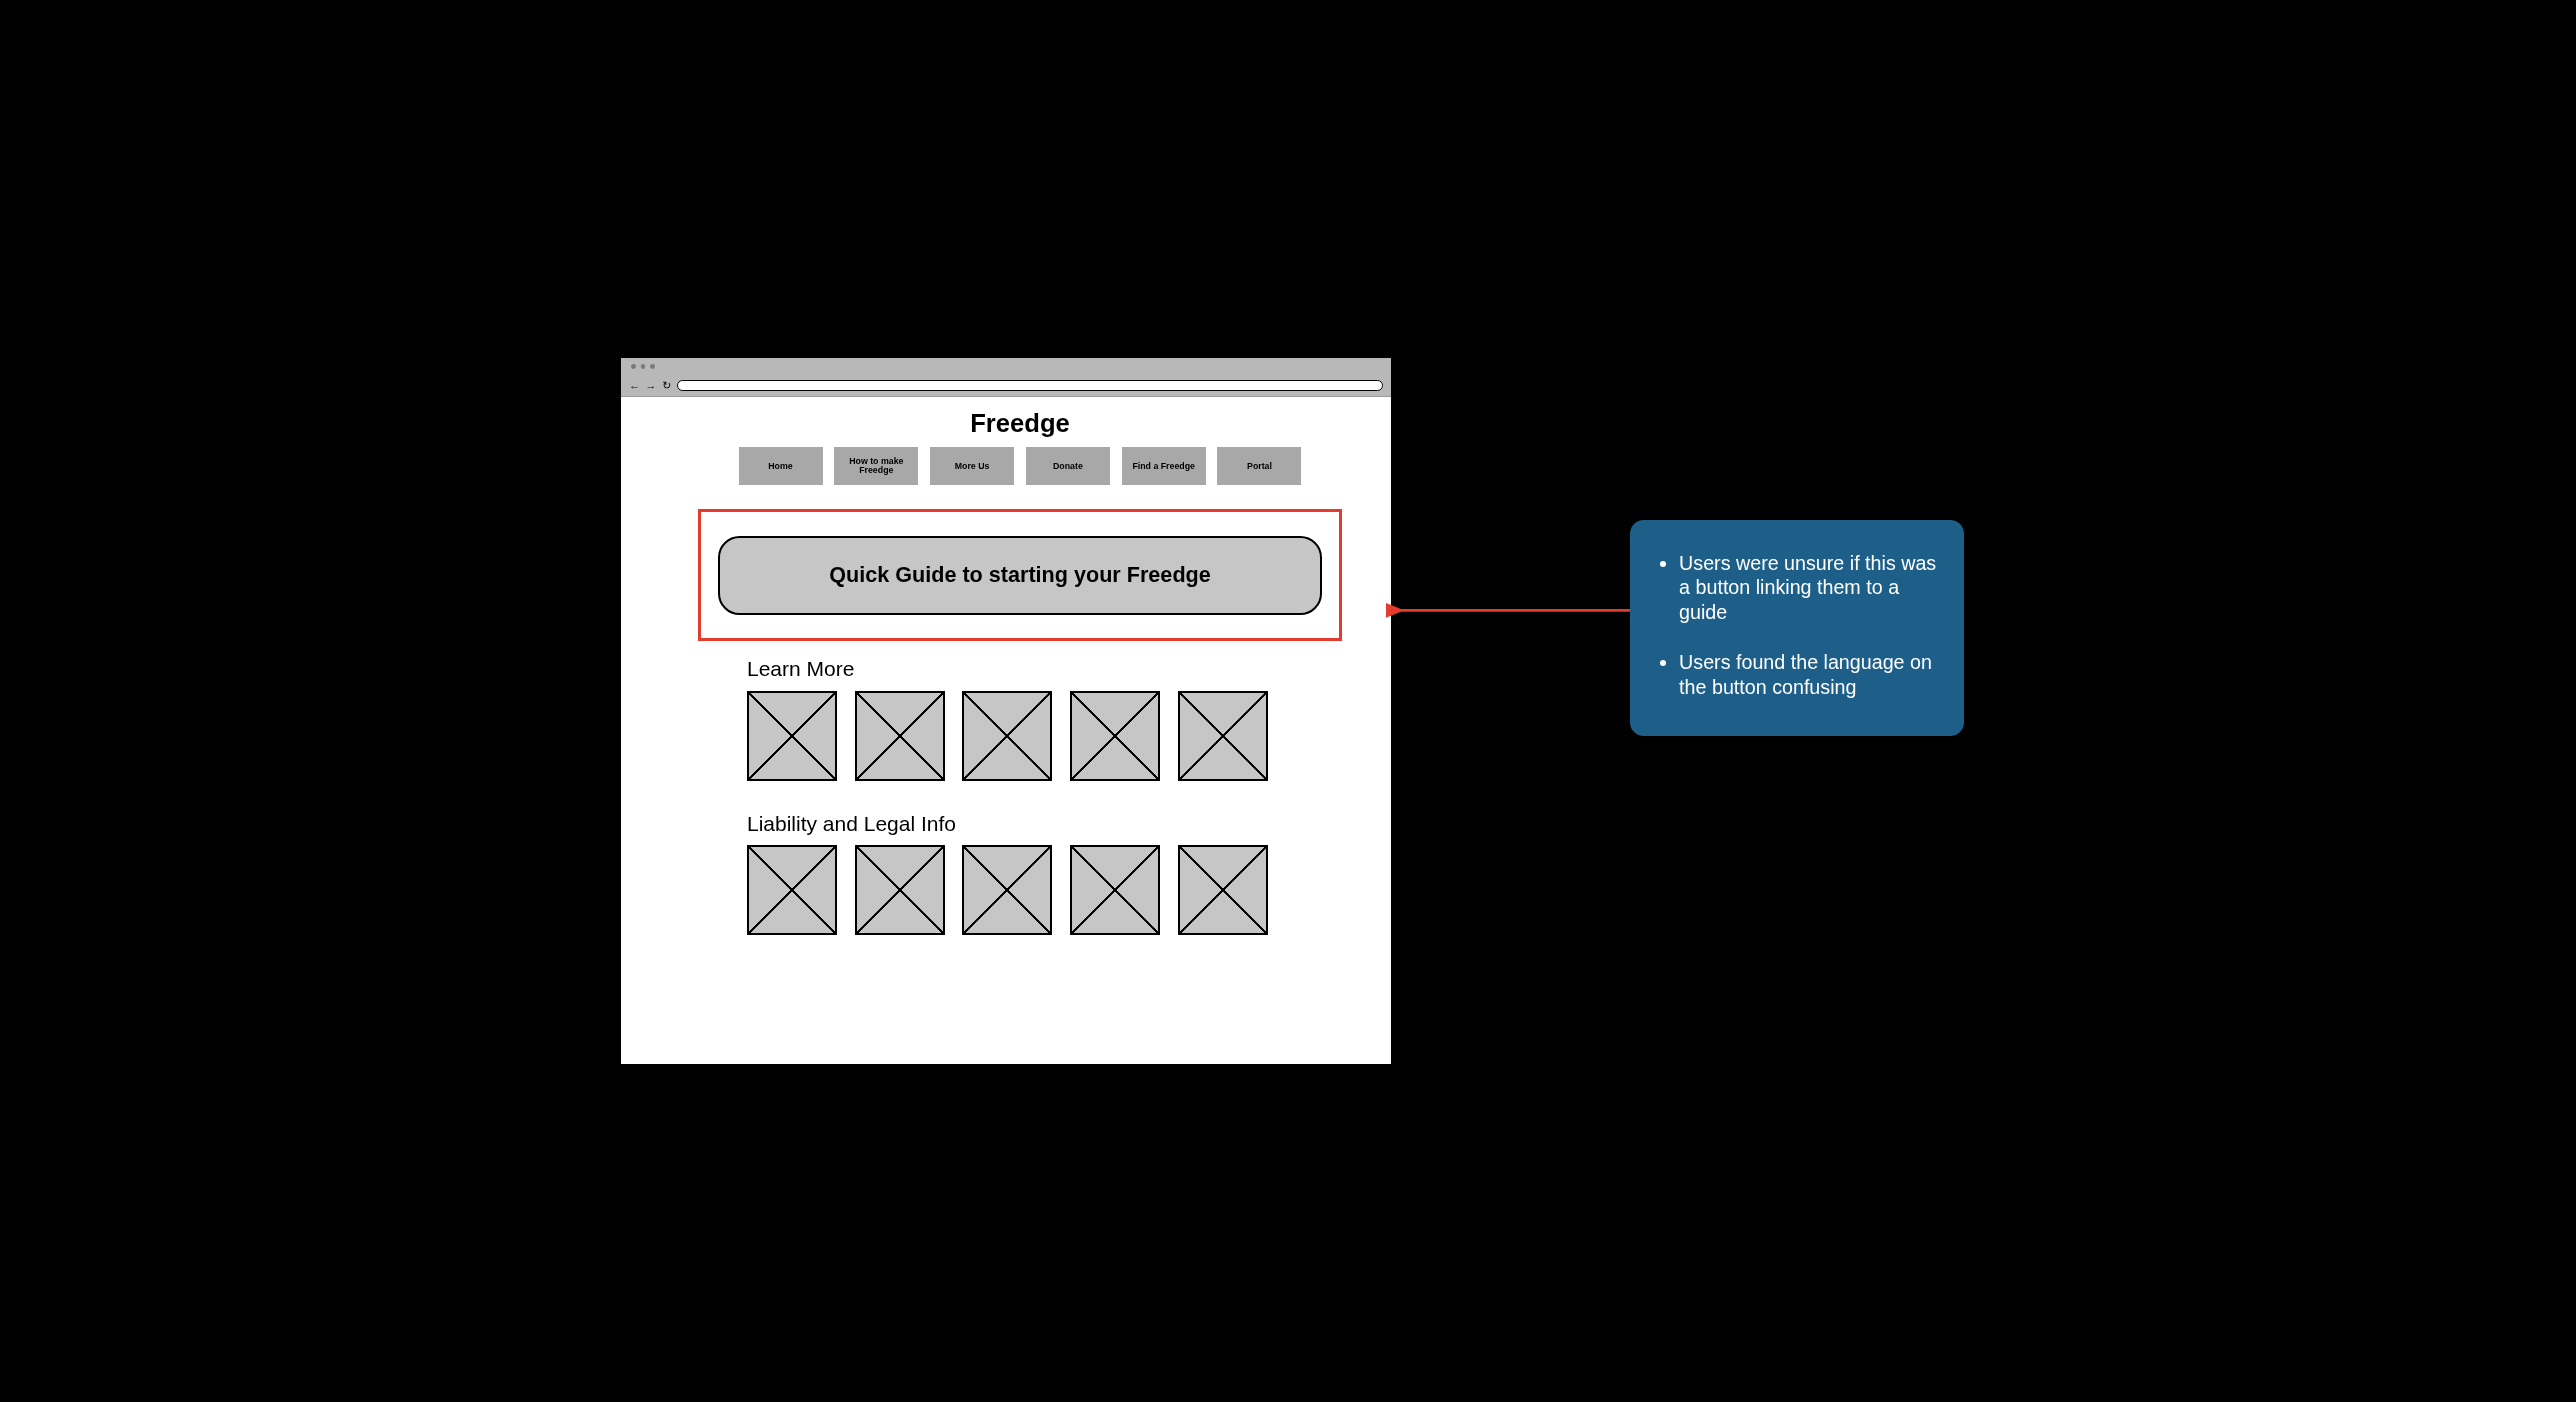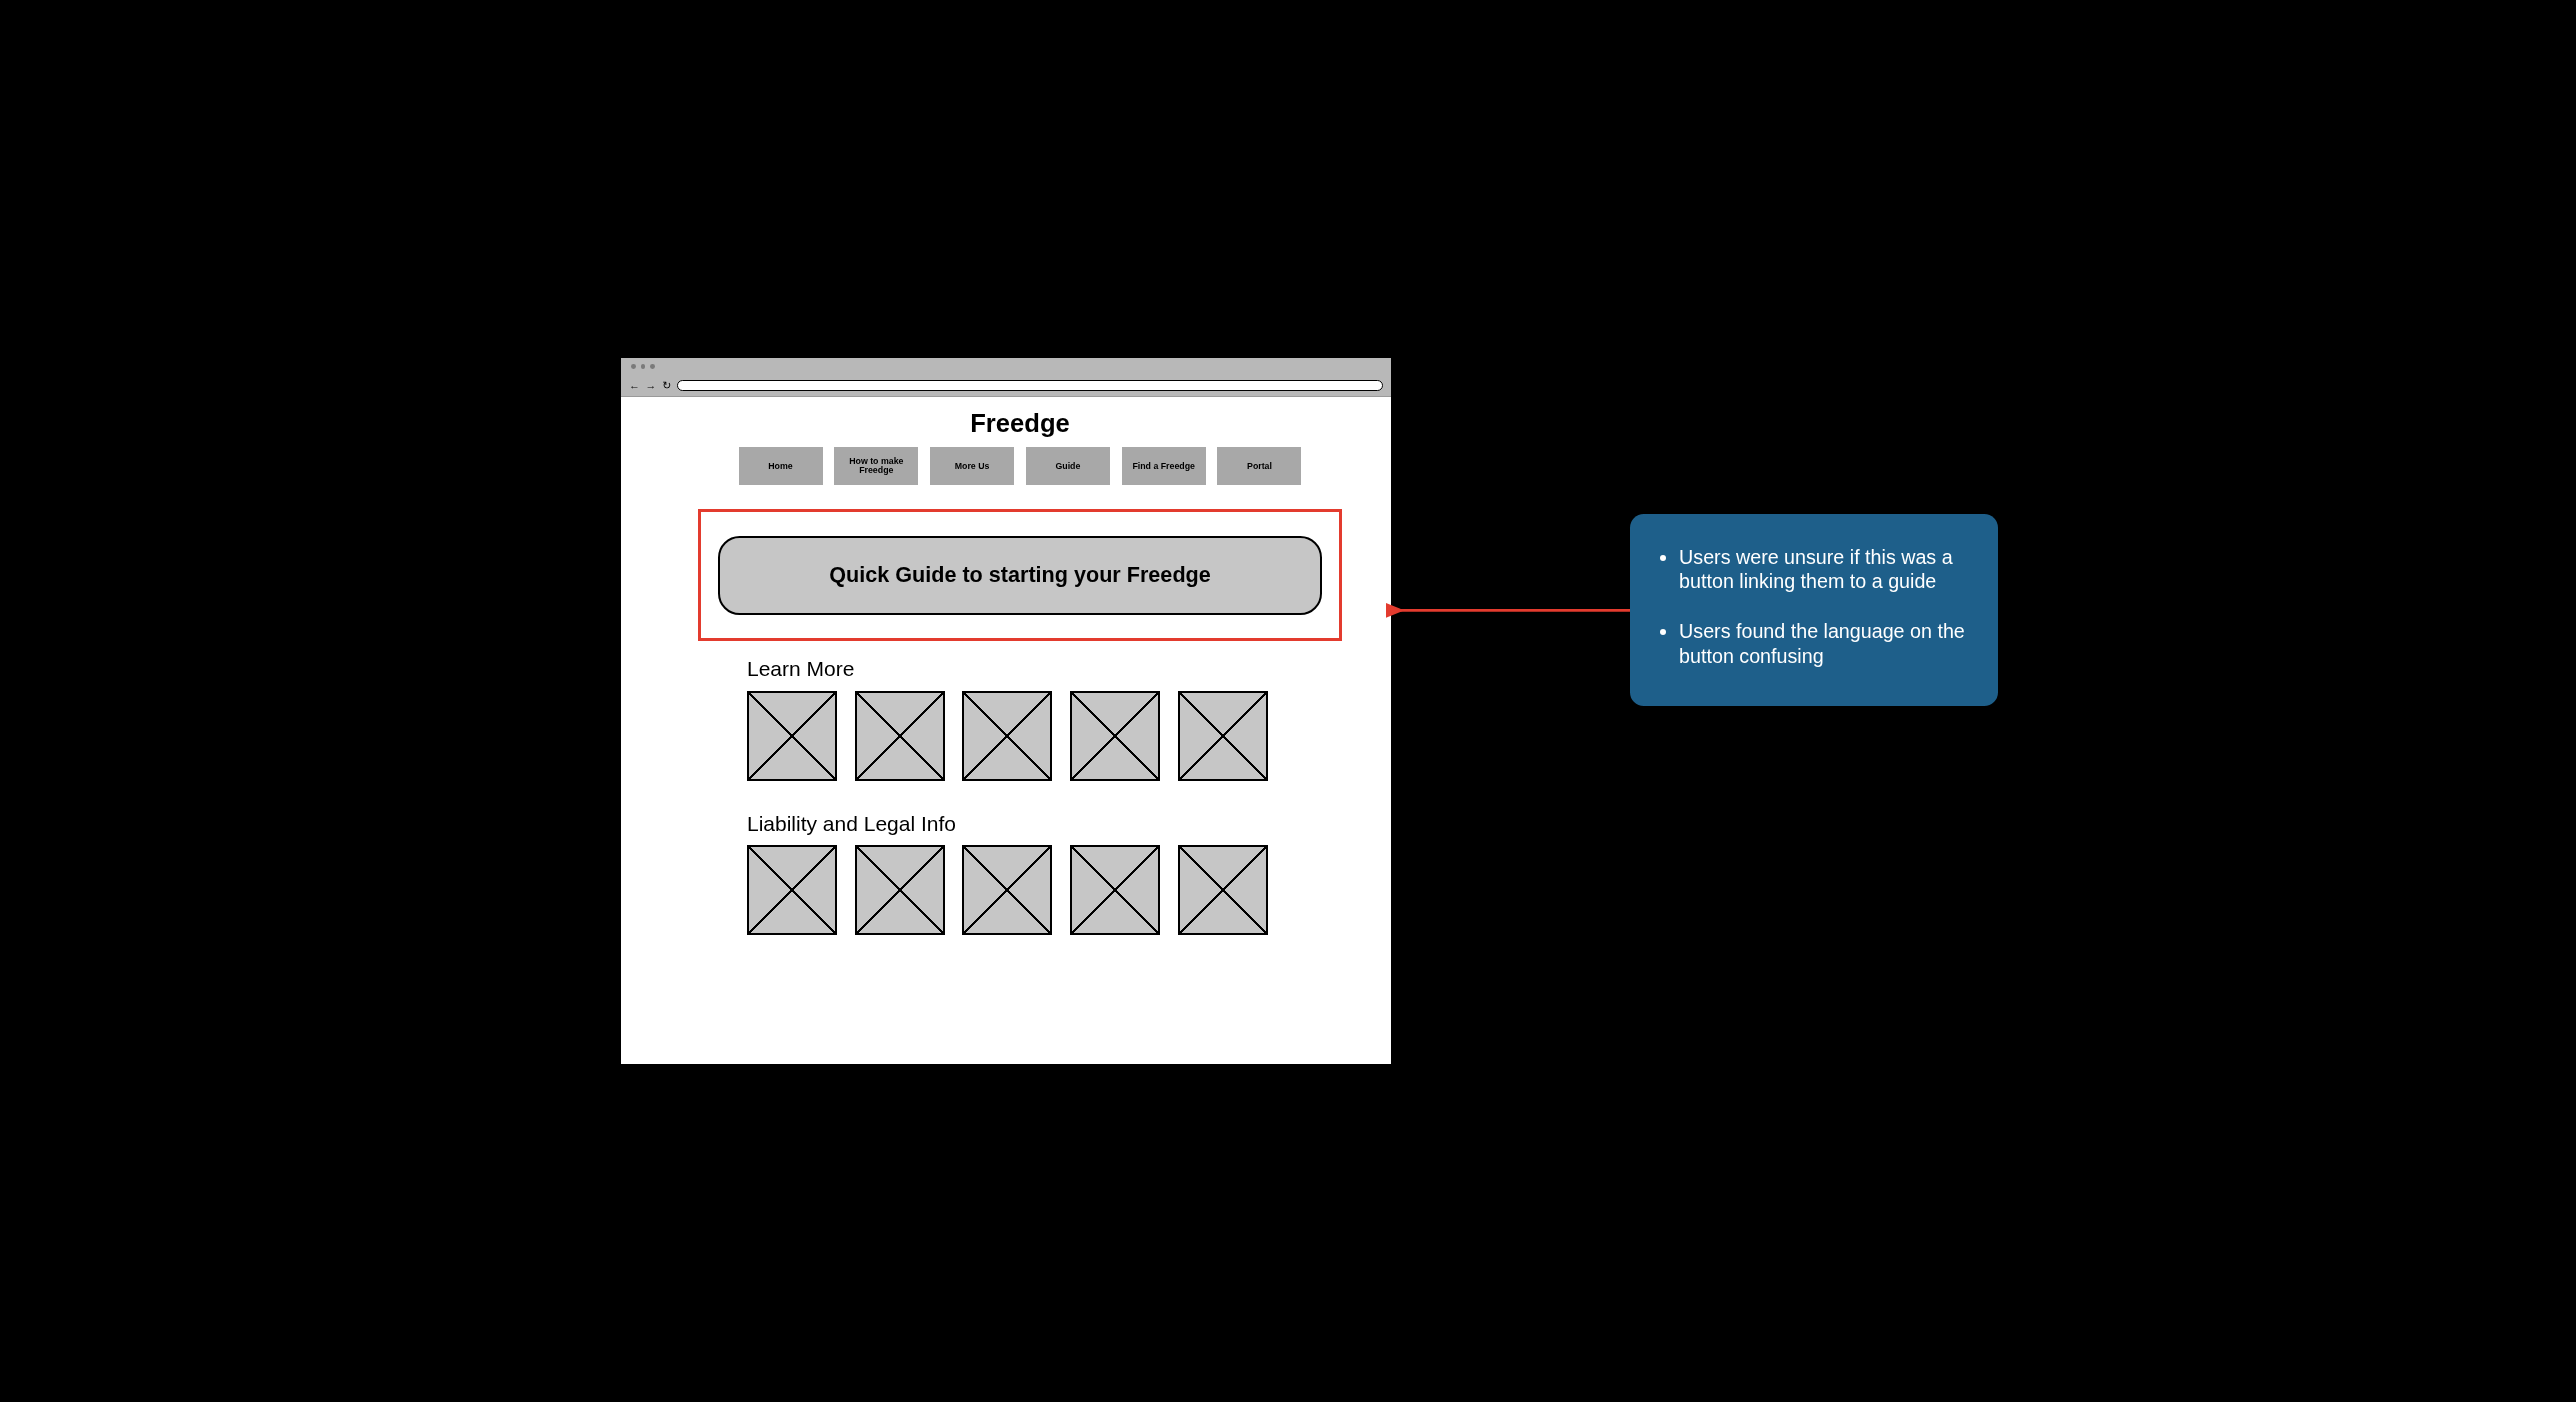--- a/index.html
+++ b/index.html
@@ -138,22 +138,22 @@
     background: linear-gradient(to top right, transparent calc(50% - 1px), #000 calc(50% - 1px), #000 calc(50% + 1px), transparent calc(50% + 1px));
   }
   .thumb::after {
     background: linear-gradient(to top left, transparent calc(50% - 1px), #000 calc(50% - 1px), #000 calc(50% + 1px), transparent calc(50% + 1px));
   }
 
   
   .callout {
     position: absolute;
     left: 1089px;
-    top: 218px;
-    width: 368px;
+    top: 224px;
+    width: 334px;
     background: #1e5f8a;
     border-radius: 13.8px;
     color: #fff;
     padding: 31px 27.5px 37px 27.5px;
     font-size: 19.7px;
     line-height: 1.25;
   }
   .callout ul {
     list-style: disc;
     padding-left: 21.6px;
@@ -188,21 +188,21 @@
       <span class="tb-icon">→</span>
       <span class="tb-icon">↻</span>
       <div class="urlbar"></div>
     </div>
     <div class="page">
       <div class="site-title">Freedge</div>
       <div class="nav">
         <div class="nav-item">Home</div>
         <div class="nav-item">How to make Freedge</div>
         <div class="nav-item">More Us</div>
-        <div class="nav-item">Guide</div>
+        <div class="nav-item">Donate</div>
         <div class="nav-item">Find a Freedge</div>
         <div class="nav-item">Portal</div>
       </div>
 
       <div class="highlight-box">
         <div class="quick-guide">Quick Guide to starting your Freedge</div>
       </div>
 
       <div class="section-title">Learn More</div>
       <div class="thumb-row">

